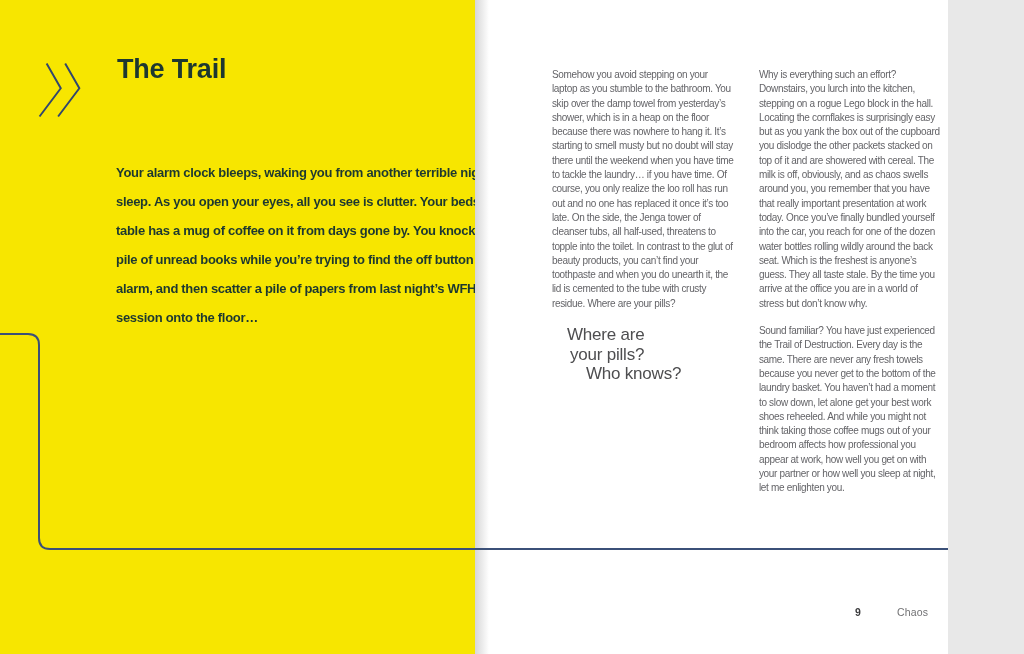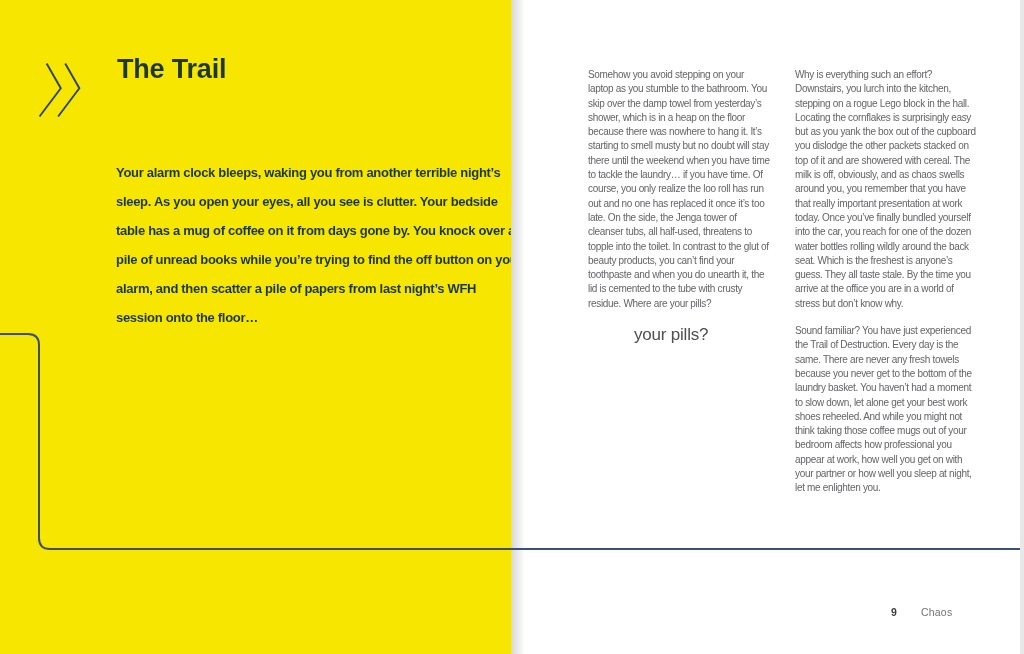--- a/index.html
+++ b/index.html
@@ -1,18 +1,18 @@
 <!DOCTYPE html>
 <html style="--page_yellow: #f7e600; --dark_text: #1d3830; --accent_navy: #3b5078; --chevron_navy: #31466e; --body_gray: #646468; --quote_gray: #4e4e50;"><head>
 <meta charset="utf-8">
 <style>
   html,body{margin:0;padding:0;background:#e8e8e8;}
   .spread{
     position:relative;
-    width:1020px;height:654px;
+    width:948px;height:654px;
     display:flex;
     overflow:hidden;
     font-family:"Liberation Sans", sans-serif;
     box-shadow: inset 0 0 0 1px #a6a6a6;
     background:#fff;
   }
   
   .trail-line{
     position:absolute;left:0;top:0;width:1024px;height:654px;
     pointer-events:none;z-index:1;
@@ -52,30 +52,30 @@
   .col2{left:284px;}
   .para-gap{margin-top:13px !important;}
   .quote{
     margin:14px 0 14px 0;
     font-size:17px;line-height:19.5px;letter-spacing:-0.2px;
     color:var(--quote_gray,#4e4e50);
     font-weight:normal;
   }
   .quote span{display:block;}
   .quote .q0{margin-left:15px;}
-  .quote .q1{margin-left:46px;}
+  .quote .q1{margin-left:18px;}
   .quote .q2{margin-left:34px;}
   .quote .q3{margin-left:17px;}
   .footer{position:absolute;top:606px;left:0;width:100%;height:16px;z-index:2;}
   .pagenum{
     position:absolute;left:380px;
     font-size:10.5px;font-weight:bold;color:#3c3c3e;letter-spacing:0;
   }
   .chapter{
-    position:absolute;left:410px;
+    position:absolute;left:422px;
     font-size:10.5px;color:#717173;letter-spacing:0.2px;
   }
 </style>
 </head>
 <body>
 
 <div class="spread">
 
   <svg class="trail-line" viewBox="0 0 1024 654" xmlns="http://www.w3.org/2000/svg">
     <path d="M 0 334 L 28 334 Q 39 334 39 345 L 39 538 Q 39 549 50 549 L 1024 549" fill="none" stroke="#3b5078" stroke-width="2"></path>
@@ -92,21 +92,23 @@
     </h1>
 
     <p class="intro">Your alarm clock bleeps, waking you from another terrible night’s sleep. As you open your eyes, all you see is clutter. Your bedside table has a mug of coffee on it from days gone by. You knock over a pile of unread books while you’re trying to find the off button on your alarm, and then scatter a pile of papers from last night’s WFH session onto the floor…</p>
   </section>
 
   <section class="page right">
 
     <div class="col col1">
       <p>Somehow you avoid stepping on your laptop as you stumble to the bathroom. You skip over the damp towel from yesterday’s shower, which is in a heap on the floor because there was nowhere to hang it. It’s starting to smell musty but no doubt will stay there until the weekend when you have time to tackle the laundry… if you have time. Of course, you only realize the loo roll has run out and no one has replaced it once it’s too late. On the side, the Jenga tower of cleanser tubs, all half-used, threatens to topple into the toilet. In contrast to the glut of beauty products, you can’t find your toothpaste and when you do unearth it, the lid is cemented to the tube with crusty residue. Where are your pills?</p>
       <div class="quote">
+        <span class="q0">Where are</span>
         <span class="q1">your pills?</span>
+        <span class="q2">Who knows?</span>
       </div>
     </div>
 
     <div class="col col2">
       <p>Why is everything such an effort? Downstairs, you lurch into the kitchen, stepping on a rogue Lego block in the hall. Locating the cornflakes is surprisingly easy but as you yank the box out of the cupboard you dislodge the other packets stacked on top of it and are showered with cereal. The milk is off, obviously, and as chaos swells around you, you remember that you have that really important presentation at work today. Once you’ve finally bundled yourself into the car, you reach for one of the dozen water bottles rolling wildly around the back seat. Which is the freshest is anyone’s guess. They all taste stale. By the time you arrive at the office you are in a world of stress but don’t know why.</p>
       <p class="para-gap">Sound familiar? You have just experienced the Trail of Destruction. Every day is the same. There are never any fresh towels because you never get to the bottom of the laundry basket. You haven’t had a moment to slow down, let alone get your best work shoes reheeled. And while you might not think taking those coffee mugs out of your bedroom affects how professional you appear at work, how well you get on with your partner or how well you sleep at night, let me enlighten you.</p>
     </div>
 
     <div class="footer">
       <span class="pagenum">9</span>

